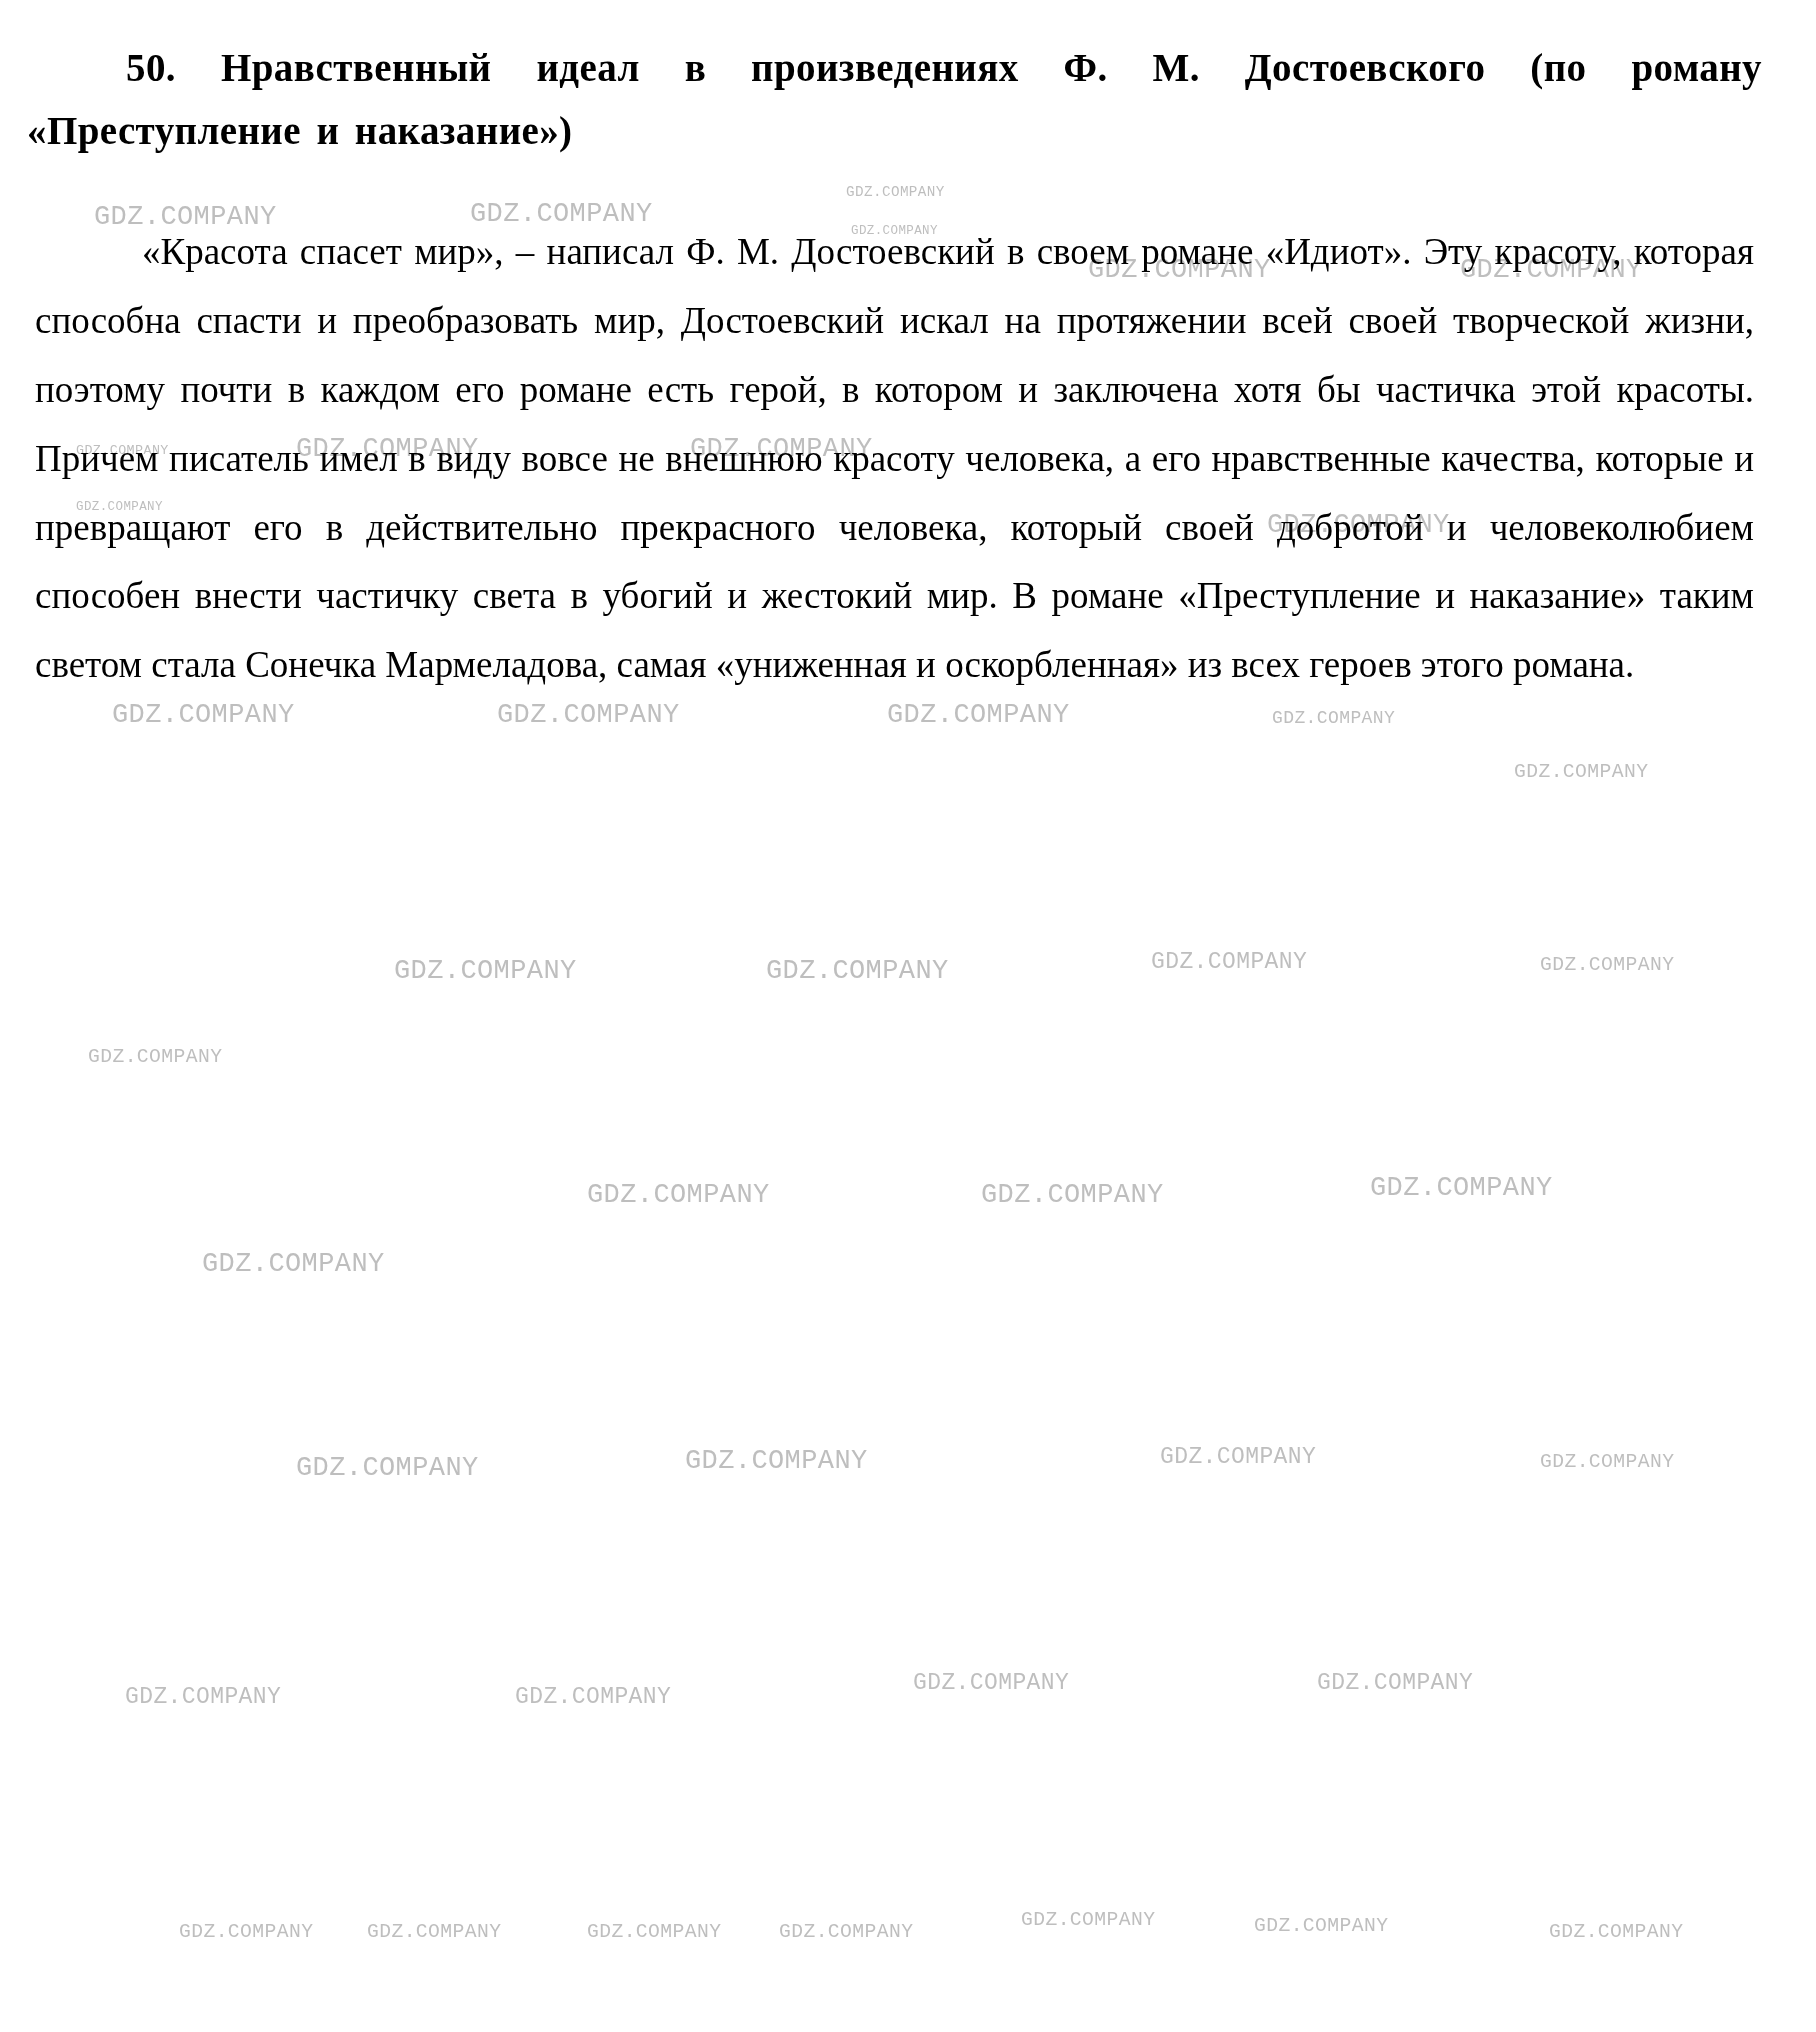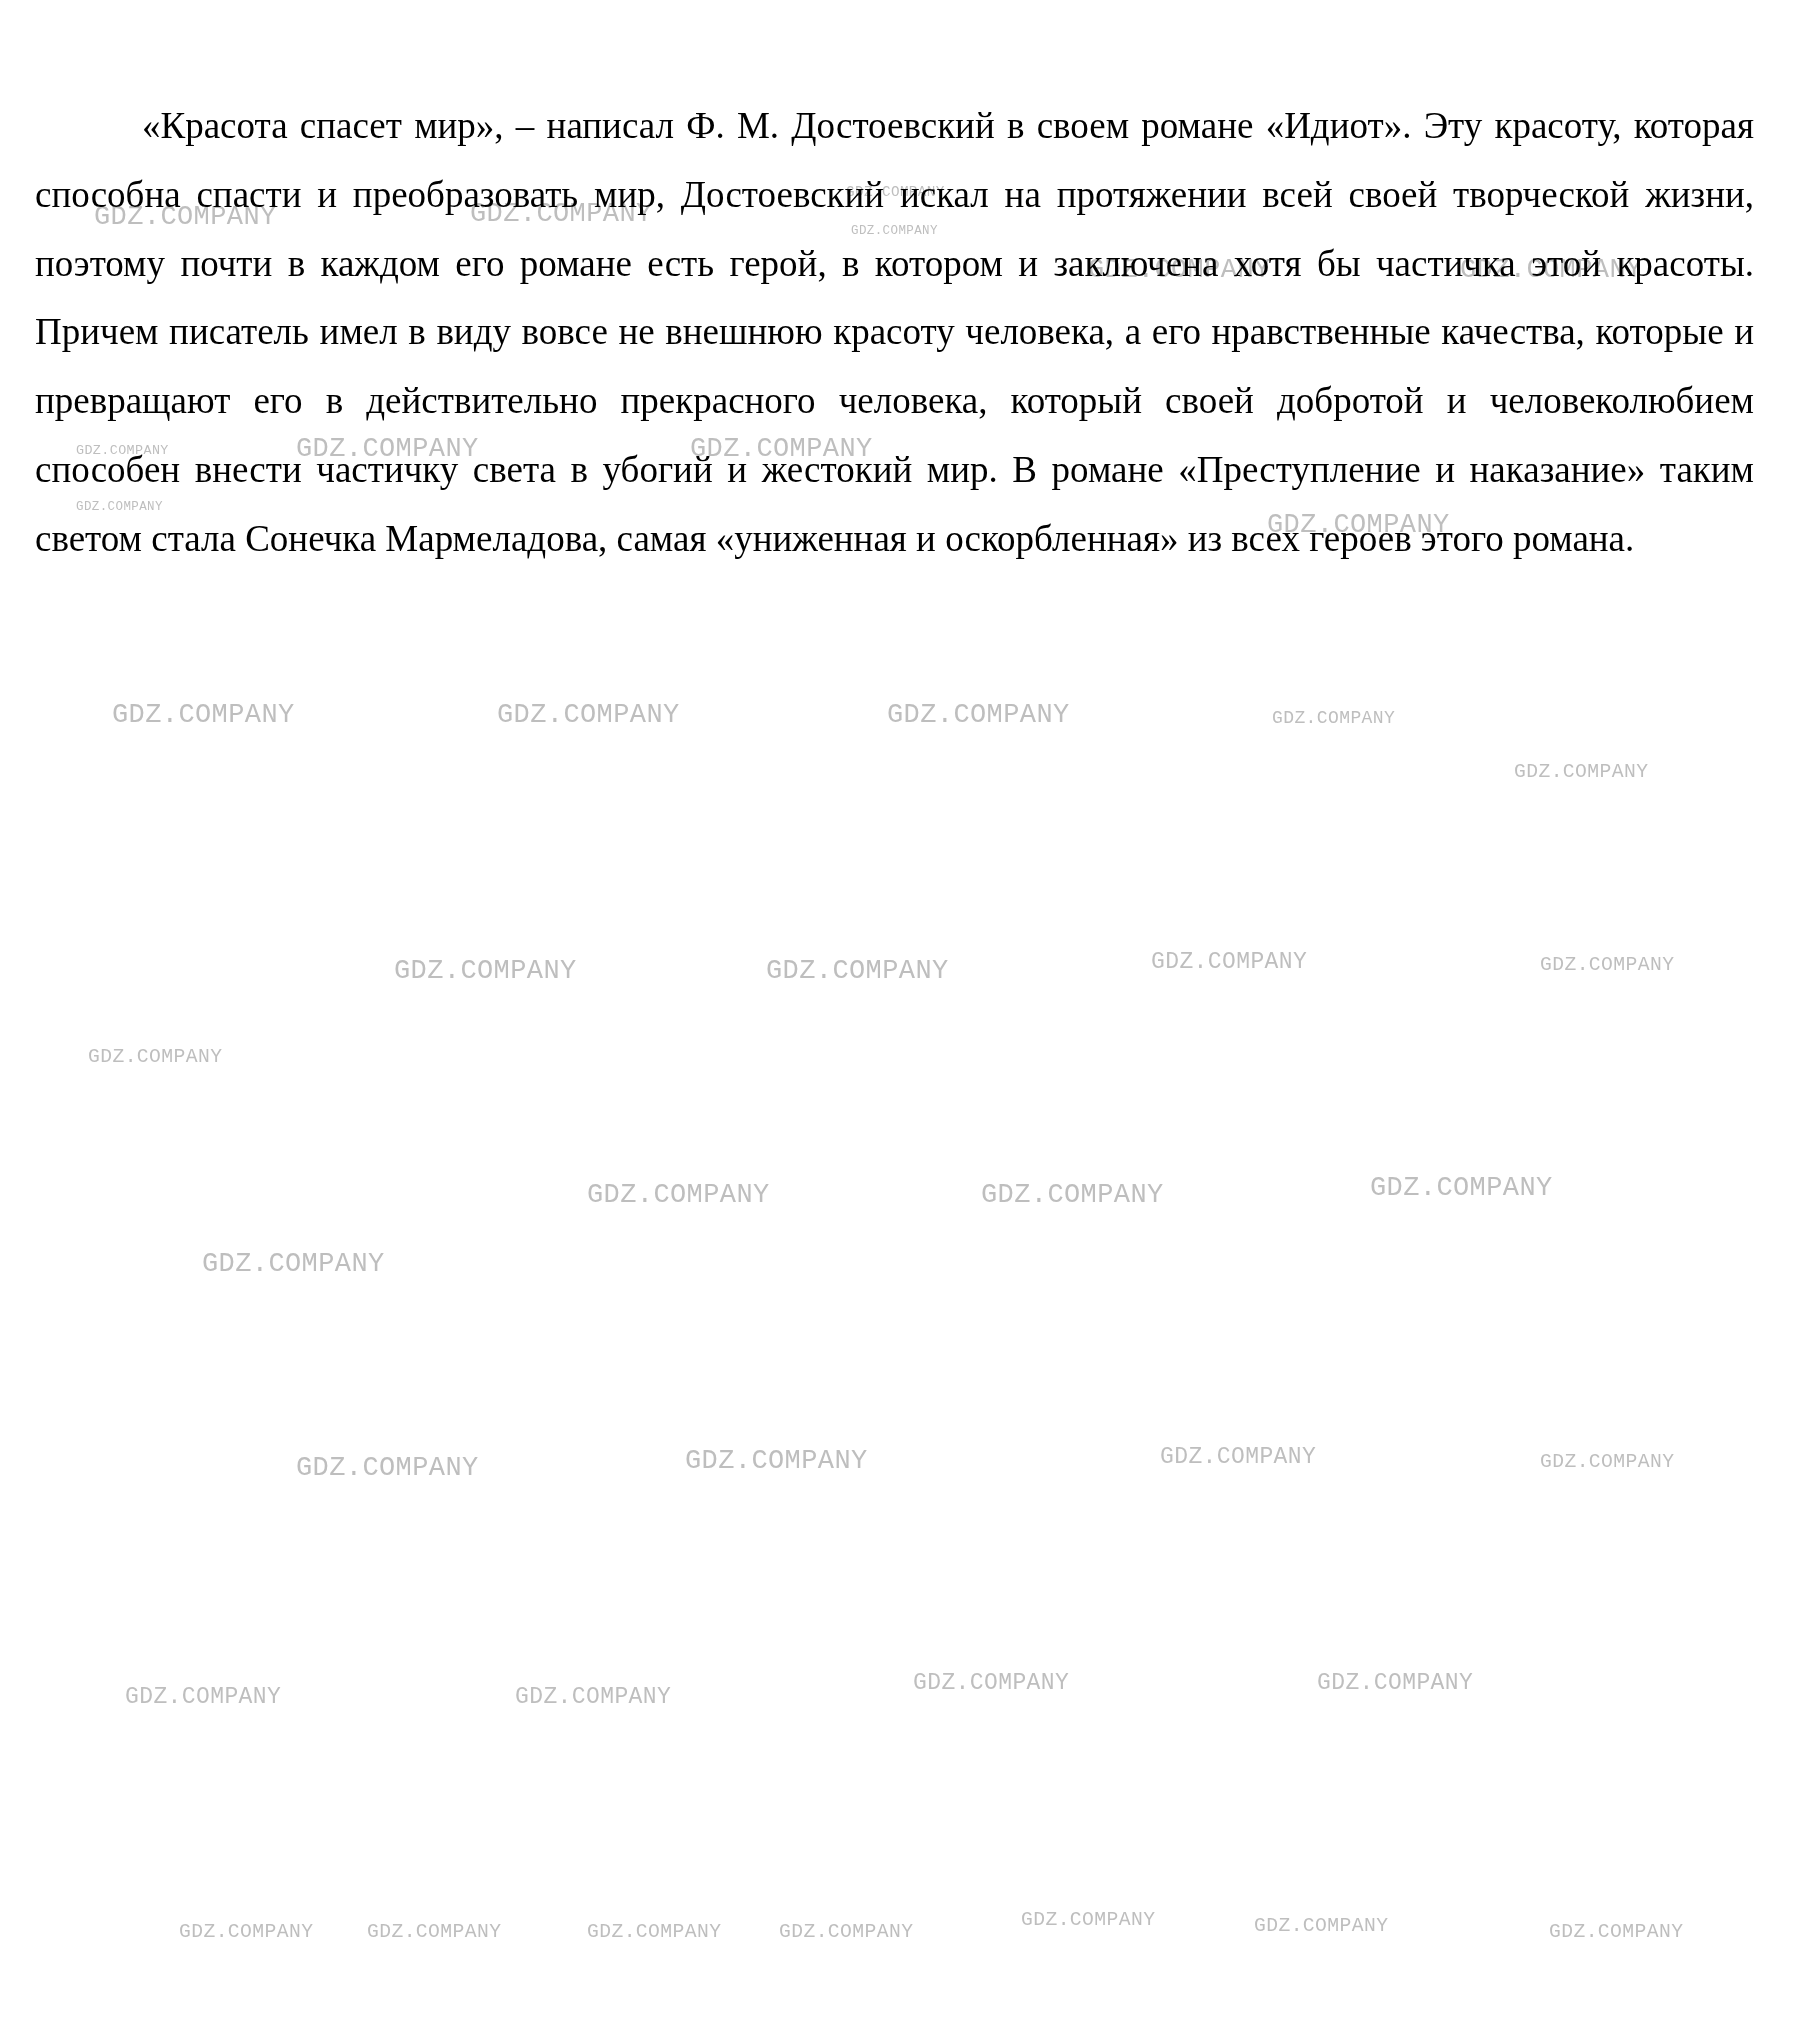--- a/index.html
+++ b/index.html
@@ -116,19 +116,20 @@
       <span class="wm" style="left: 1317px; top: 1670px; font-size: 23px; color: rgb(185, 185, 185);">GDZ.COMPANY</span>
       <span class="wm" style="left: 179px; top: 1921px; font-size: 19.7px; color: rgb(185, 185, 185);">GDZ.COMPANY</span>
       <span class="wm" style="left: 367px; top: 1921px; font-size: 19.7px; color: rgb(185, 185, 185);">GDZ.COMPANY</span>
       <span class="wm" style="left: 587px; top: 1921px; font-size: 19.7px; color: rgb(185, 185, 185);">GDZ.COMPANY</span>
       <span class="wm" style="left: 779px; top: 1921px; font-size: 19.7px; color: rgb(185, 185, 185);">GDZ.COMPANY</span>
       <span class="wm" style="left: 1021px; top: 1909px; font-size: 19.7px; color: rgb(185, 185, 185);">GDZ.COMPANY</span>
       <span class="wm" style="left: 1254px; top: 1915px; font-size: 19.7px; color: rgb(185, 185, 185);">GDZ.COMPANY</span>
       <span class="wm" style="left: 1549px; top: 1921px; font-size: 19.7px; color: rgb(185, 185, 185);">GDZ.COMPANY</span>
     </div>
 
+  <h1 class="doc-title">50. Нравственный идеал в произведениях Ф. М. Достоевского (по роману «Преступление и наказание»)</h1>
 
   <p class="para first">«Красота спасет мир», – написал Ф. М. Достоевский в своем романе «Идиот». Эту красоту, которая способна спасти и преобразовать мир, Достоевский искал на протяжении всей своей творческой жизни, поэтому почти в каждом его романе есть герой, в котором и заключена хотя бы частичка этой красоты. Причем писатель имел в виду вовсе не внешнюю красоту человека, а его нравственные качества, которые и превращают его в действительно прекрасного человека, который своей добротой и человеколюбием способен внести частичку света в убогий и жестокий мир. В романе «Преступление и наказание» таким светом стала Сонечка Мармеладова, самая «униженная и оскорбленная» из всех героев этого романа.</p>
 
 
 
 </div>
 
 
 </body></html>

